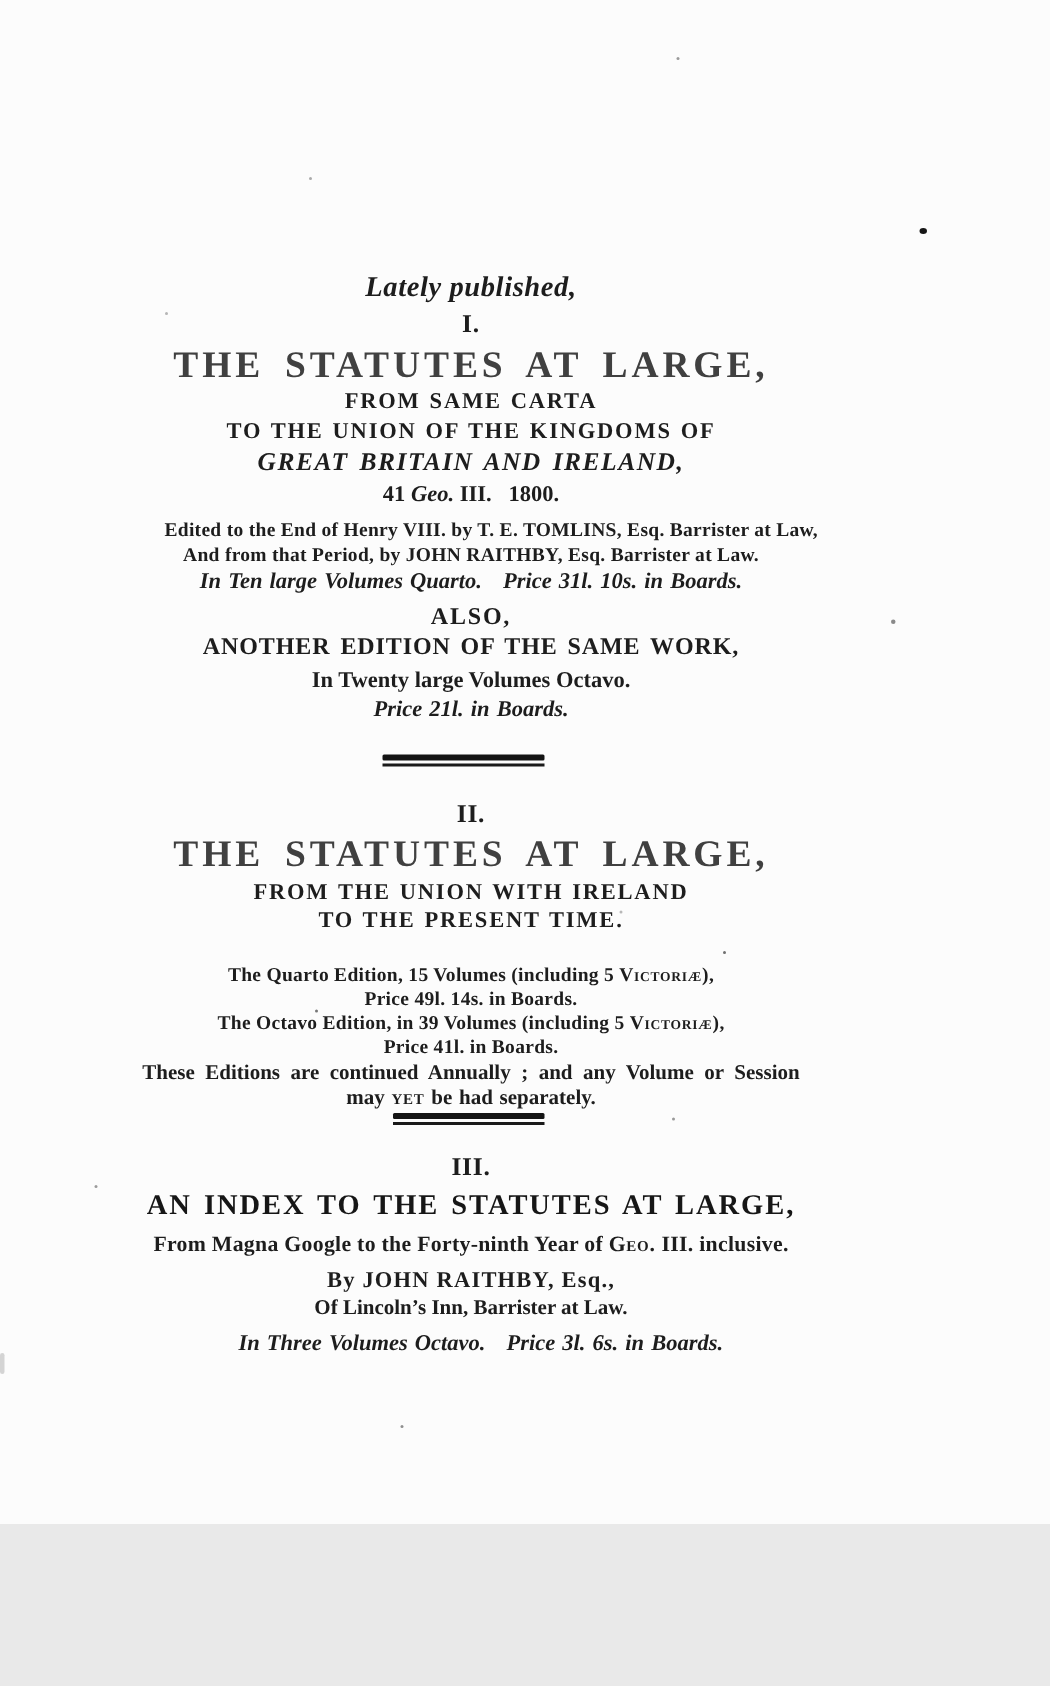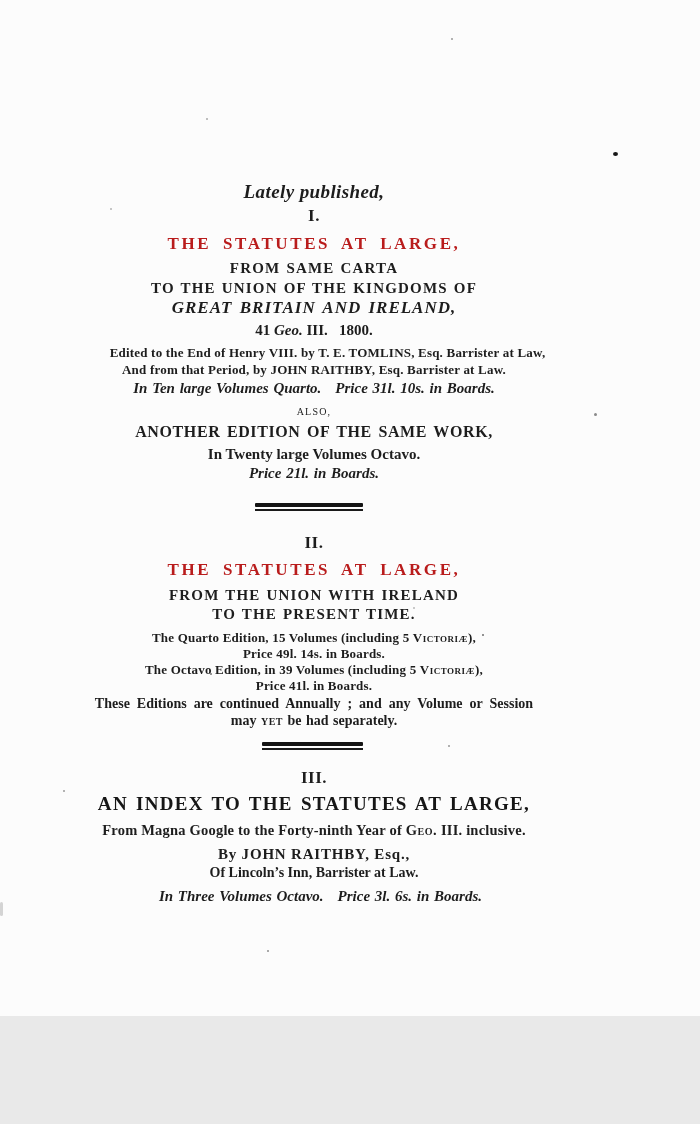--- a/index.html
+++ b/index.html
@@ -9,29 +9,29 @@
     background:#fcfcfc;
     font-family:"Liberation Serif","DejaVu Serif",serif;
     color:#1d1d1d;
     overflow:hidden;
   }
   .stack{position:absolute;left:0;width:628px;text-align:center;}
   .stack p,.stack h1,.stack h2{margin:0;padding:0;}
 
   .pub{font-size:19px;line-height:24px;font-style:italic;font-weight:700;letter-spacing:.4px;}
   .numeral{font-size:17px;line-height:20px;font-weight:700;letter-spacing:.5px;}
-  .title-lg{font-size:17px;line-height:26px;font-weight:700;letter-spacing:2.6px;word-spacing:5px;color:#b91c1c;}
+  .title-lg{font-size:25px;line-height:26px;font-weight:700;letter-spacing:2.6px;word-spacing:5px;color:#404040;}
   .title-md{font-size:19px;line-height:25px;font-weight:700;letter-spacing:1.3px;word-spacing:2px;color:#161616;}
   .subcap{font-size:15px;line-height:19px;font-weight:700;letter-spacing:1.2px;word-spacing:1px;}
   .subcap-it{font-size:17px;line-height:20px;font-weight:700;font-style:italic;letter-spacing:1px;word-spacing:2px;}
   .dateline{font-size:15px;line-height:19px;font-weight:700;}
   .body-sm{font-size:13px;line-height:17px;font-weight:700;letter-spacing:.2px;}
   .body-md{font-size:15px;line-height:19px;font-weight:700;}
   .price-it{font-size:15px;line-height:19px;font-weight:700;font-style:italic;word-spacing:1px;}
-  .also{font-size:10px;line-height:13px;font-weight:400;letter-spacing:1.2px;}
+  .also{font-size:16px;line-height:13px;font-weight:700;letter-spacing:1.2px;}
   .ed-title{font-size:16px;line-height:20px;font-weight:700;letter-spacing:.6px;word-spacing:2px;}
   .note{font-size:14px;line-height:17px;font-weight:700;word-spacing:3.5px;}
   .note2{font-size:14px;line-height:17px;font-weight:700;word-spacing:1px;}
   .range{font-size:14.5px;line-height:18px;font-weight:700;letter-spacing:.2px;}
   .author{font-size:15px;line-height:19px;font-weight:700;letter-spacing:.8px;}
   .affil{font-size:14px;line-height:17px;font-weight:700;}
 
   .it{font-style:italic;}
   .sc{font-variant:small-caps;letter-spacing:.5px;}
   .gap{margin-left:14px;}
@@ -71,21 +71,21 @@
   <div class="rule" style="top:503px;left:255px;width:108px;">
     <i class="thick"></i>
       <i class="thin"></i>
   </div>
 
   <div class="stack" style="top:533px;">
     <p class="numeral">II.</p>
     <h1 class="title-lg" style="margin-top:4px;">THE STATUTES AT LARGE,</h1>
     <p class="subcap" style="margin-top:3px;">FROM THE UNION WITH IRELAND</p>
     <p class="subcap">TO THE PRESENT TIME.</p>
-    <p class="body-sm" style="margin-top:5px;"><span>The Quarto Edition, 15 Volumes (including 5 </span><span class="sc">Victoriæ</span><span>),</span></p>
+    <p class="body-sm" style="margin-top:17px;"><span>The Quarto Edition, 15 Volumes (including 5 </span><span class="sc">Victoriæ</span><span>),</span></p>
     <p class="body-sm" style="line-height:15px;">Price 49l. 14s. in Boards.</p>
     <p class="body-sm"><span>The Octavo Edition, in 39 Volumes (including 5 </span><span class="sc">Victoriæ</span><span>),</span></p>
     <p class="body-sm" style="line-height:15px;">Price 41l. in Boards.</p>
     <p class="note" style="margin-top:2px;">These Editions are continued Annually ; and any Volume or Session</p>
     <p class="note2"><span>may </span><span class="sc">yet</span><span> be had separately.</span></p>
   </div>
 
   <div class="rule" style="top:742px;left:262px;width:101px;">
     <i class="thick"></i>
       <i class="thin"></i>

